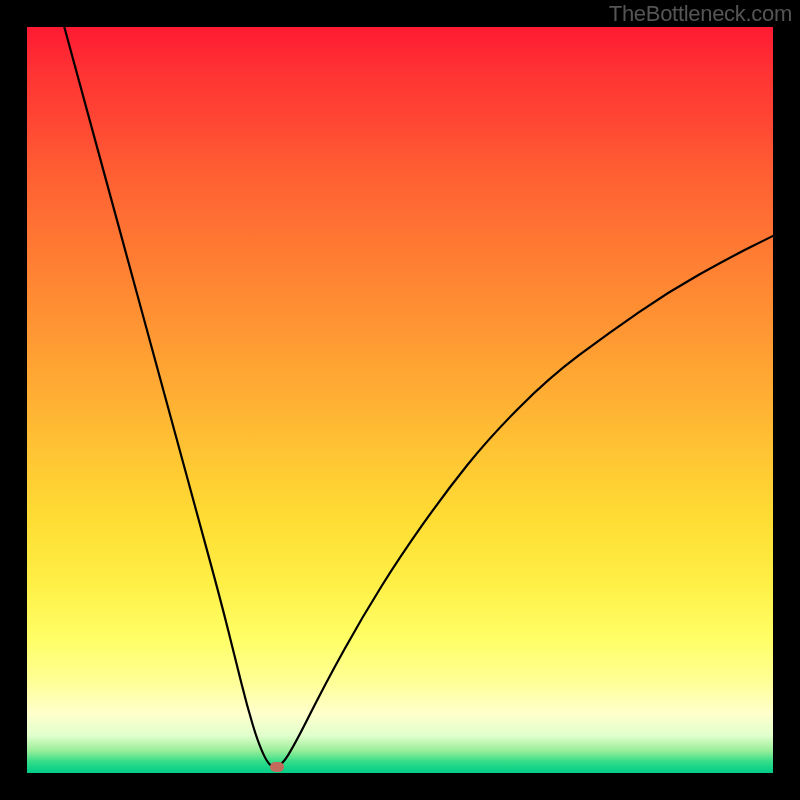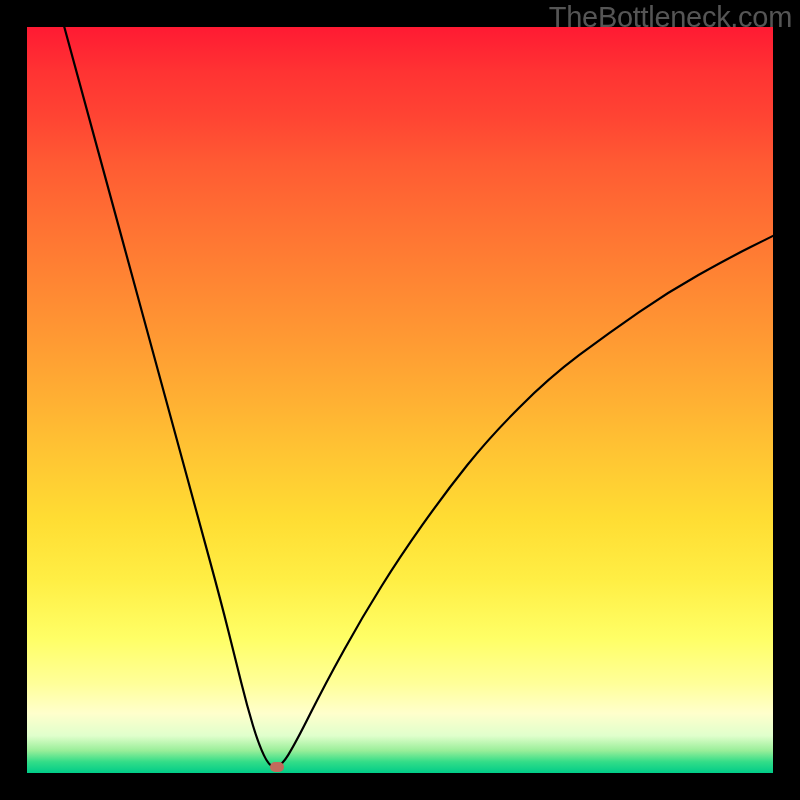--- a/index.html
+++ b/index.html
@@ -13,21 +13,21 @@
     background: #000;
     position: relative;
     overflow: hidden;
     font-family: Arial, sans-serif;
   }
   .attribution {
     position: absolute;
     top: 1px;
     right: 8px;
     color: #555;
-    font-size: 29px;
+    font-size: 22px;
     font-weight: 500;
     z-index: 20;
     letter-spacing: -0.3px;
   }
   .plot-area {
     position: absolute;
     left: 27px;
     top: 27px;
     width: 746px;
     height: 746px;

